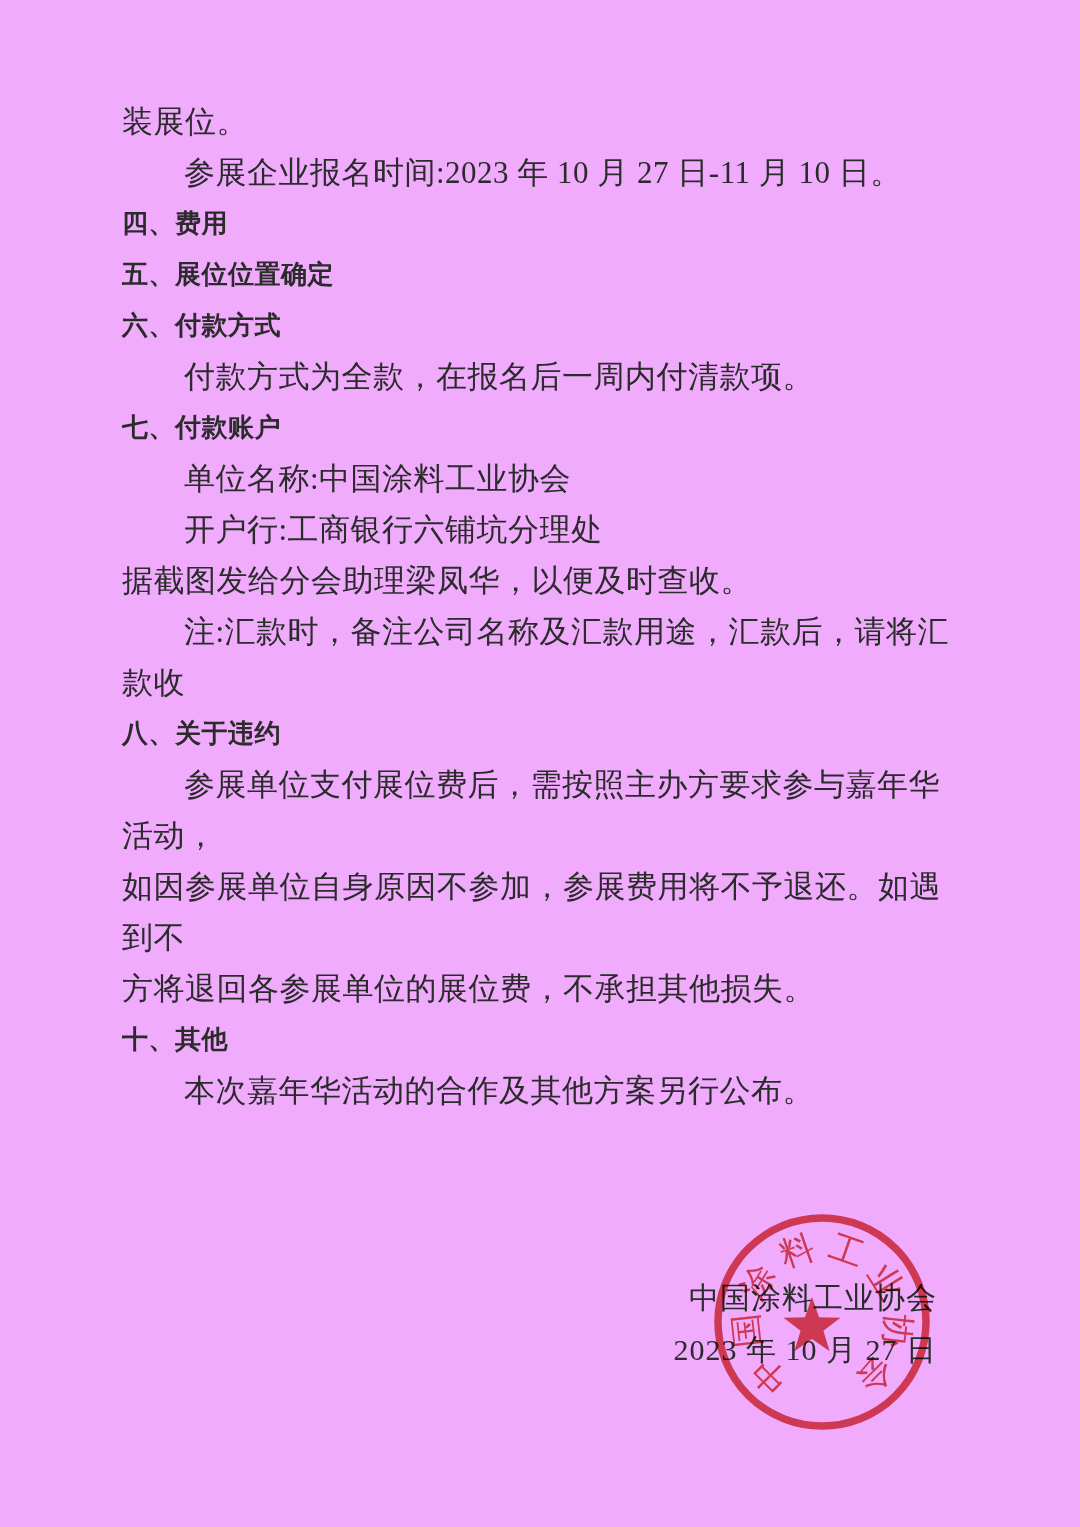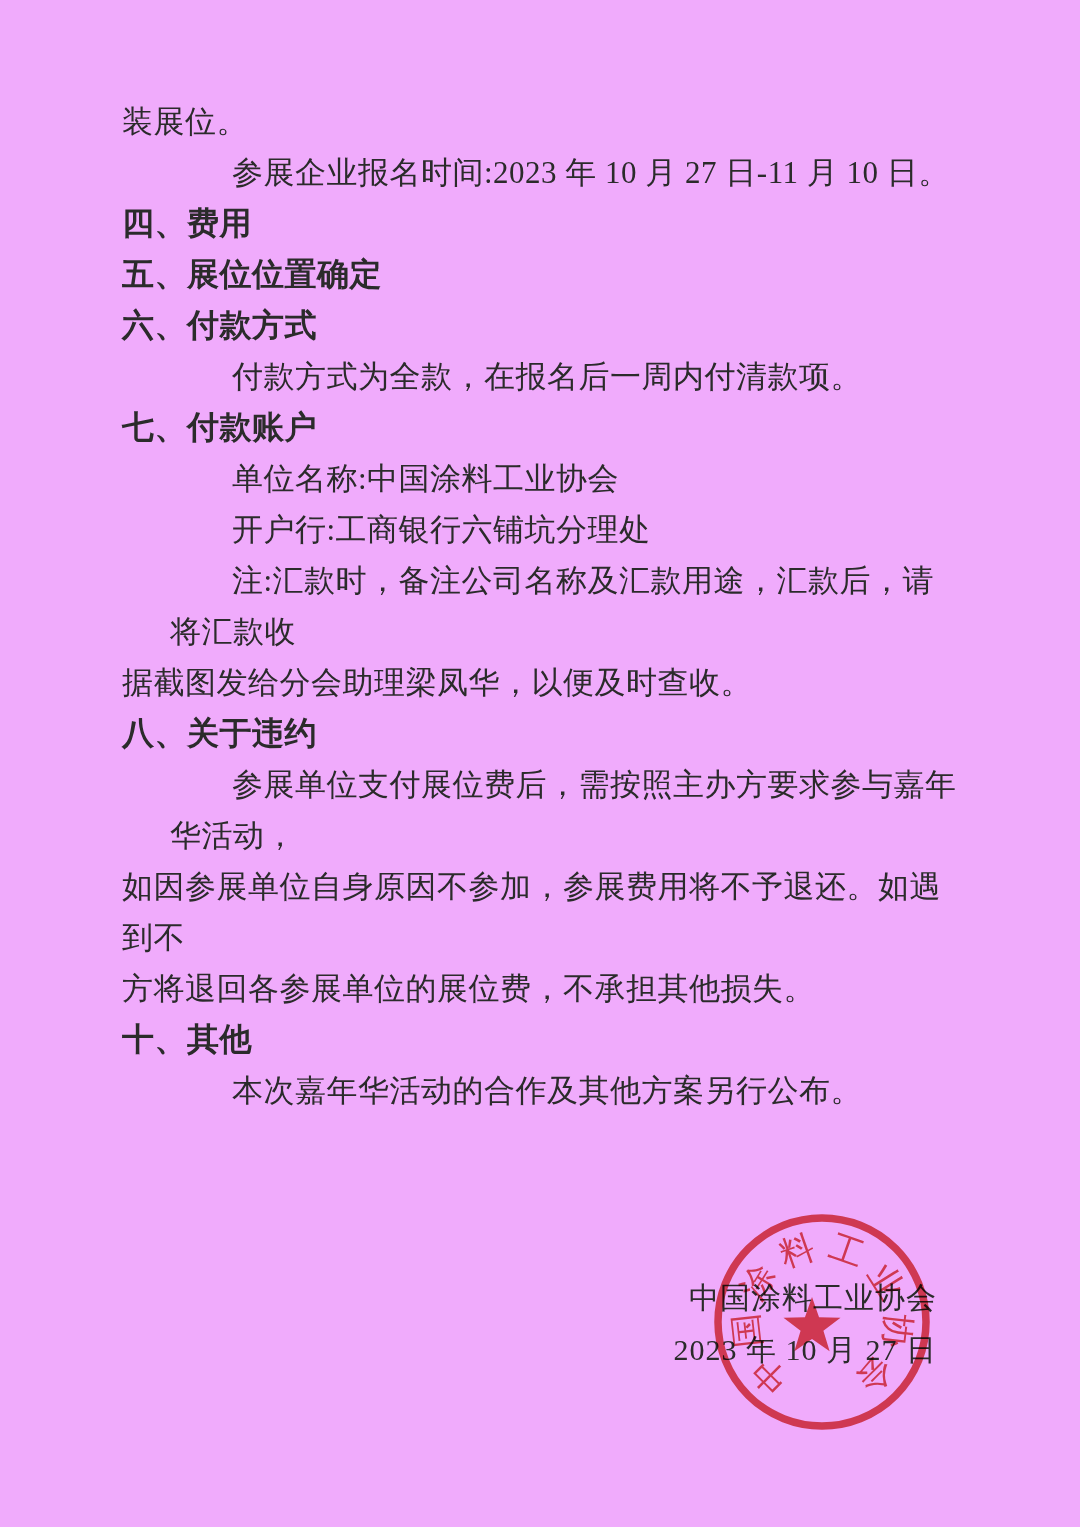--- a/index.html
+++ b/index.html
@@ -20,23 +20,23 @@
     width: 840px;
   }
   .line {
     font-size: 31px;
     line-height: 51px;
     letter-spacing: 0.5px;
     white-space: pre-wrap;
   }
   .heading {
     font-weight: bold;
-    font-size: 32px;
+    font-size: 26px;
   }
-  .indent { text-indent: 62px; margin-left: 48px; }
+  .indent { text-indent: 62px; }
   .bold-seg { font-weight: bold; }
   .signature {
     position: absolute;
     top: 1272px;
     right: 143px;
     text-align: right;
     font-size: 30px;
     line-height: 52px;
     letter-spacing: 1px;
     color: #2b2b2b;
@@ -63,22 +63,22 @@
   <div class="content">
     <div class="line">装展位。</div>
     <div class="line indent">参展企业报名时间:2023 年 10 月 27 日-11 月 10 日。</div>
     <div class="line heading">四、费用</div>
     <div class="line heading">五、展位位置确定</div>
     <div class="line heading">六、付款方式</div>
     <div class="line indent">付款方式为全款，在报名后一周内付清款项。</div>
     <div class="line heading">七、付款账户</div>
     <div class="line indent">单位名称:中国涂料工业协会</div>
     <div class="line indent">开户行:工商银行六铺坑分理处</div>
+    <div class="line">据截图发给分会助理梁凤华，以便及时查收。</div>
     <div class="line indent">注:汇款时，备注公司名称及汇款用途，汇款后，请将汇款收</div>
-    <div class="line">据截图发给分会助理梁凤华，以便及时查收。</div>
     <div class="line heading">八、关于违约</div>
     <div class="line indent">参展单位支付展位费后，需按照主办方要求参与嘉年华活动，</div>
     <div class="line">如因参展单位自身原因不参加，参展费用将不予退还。如遇到不</div>
     <div class="line">方将退回各参展单位的展位费，不承担其他损失。</div>
     <div class="line heading">十、其他</div>
     <div class="line indent">本次嘉年华活动的合作及其他方案另行公布。</div>
   </div>
 
   <div class="signature">
     <div>中国涂料工业协会</div>

